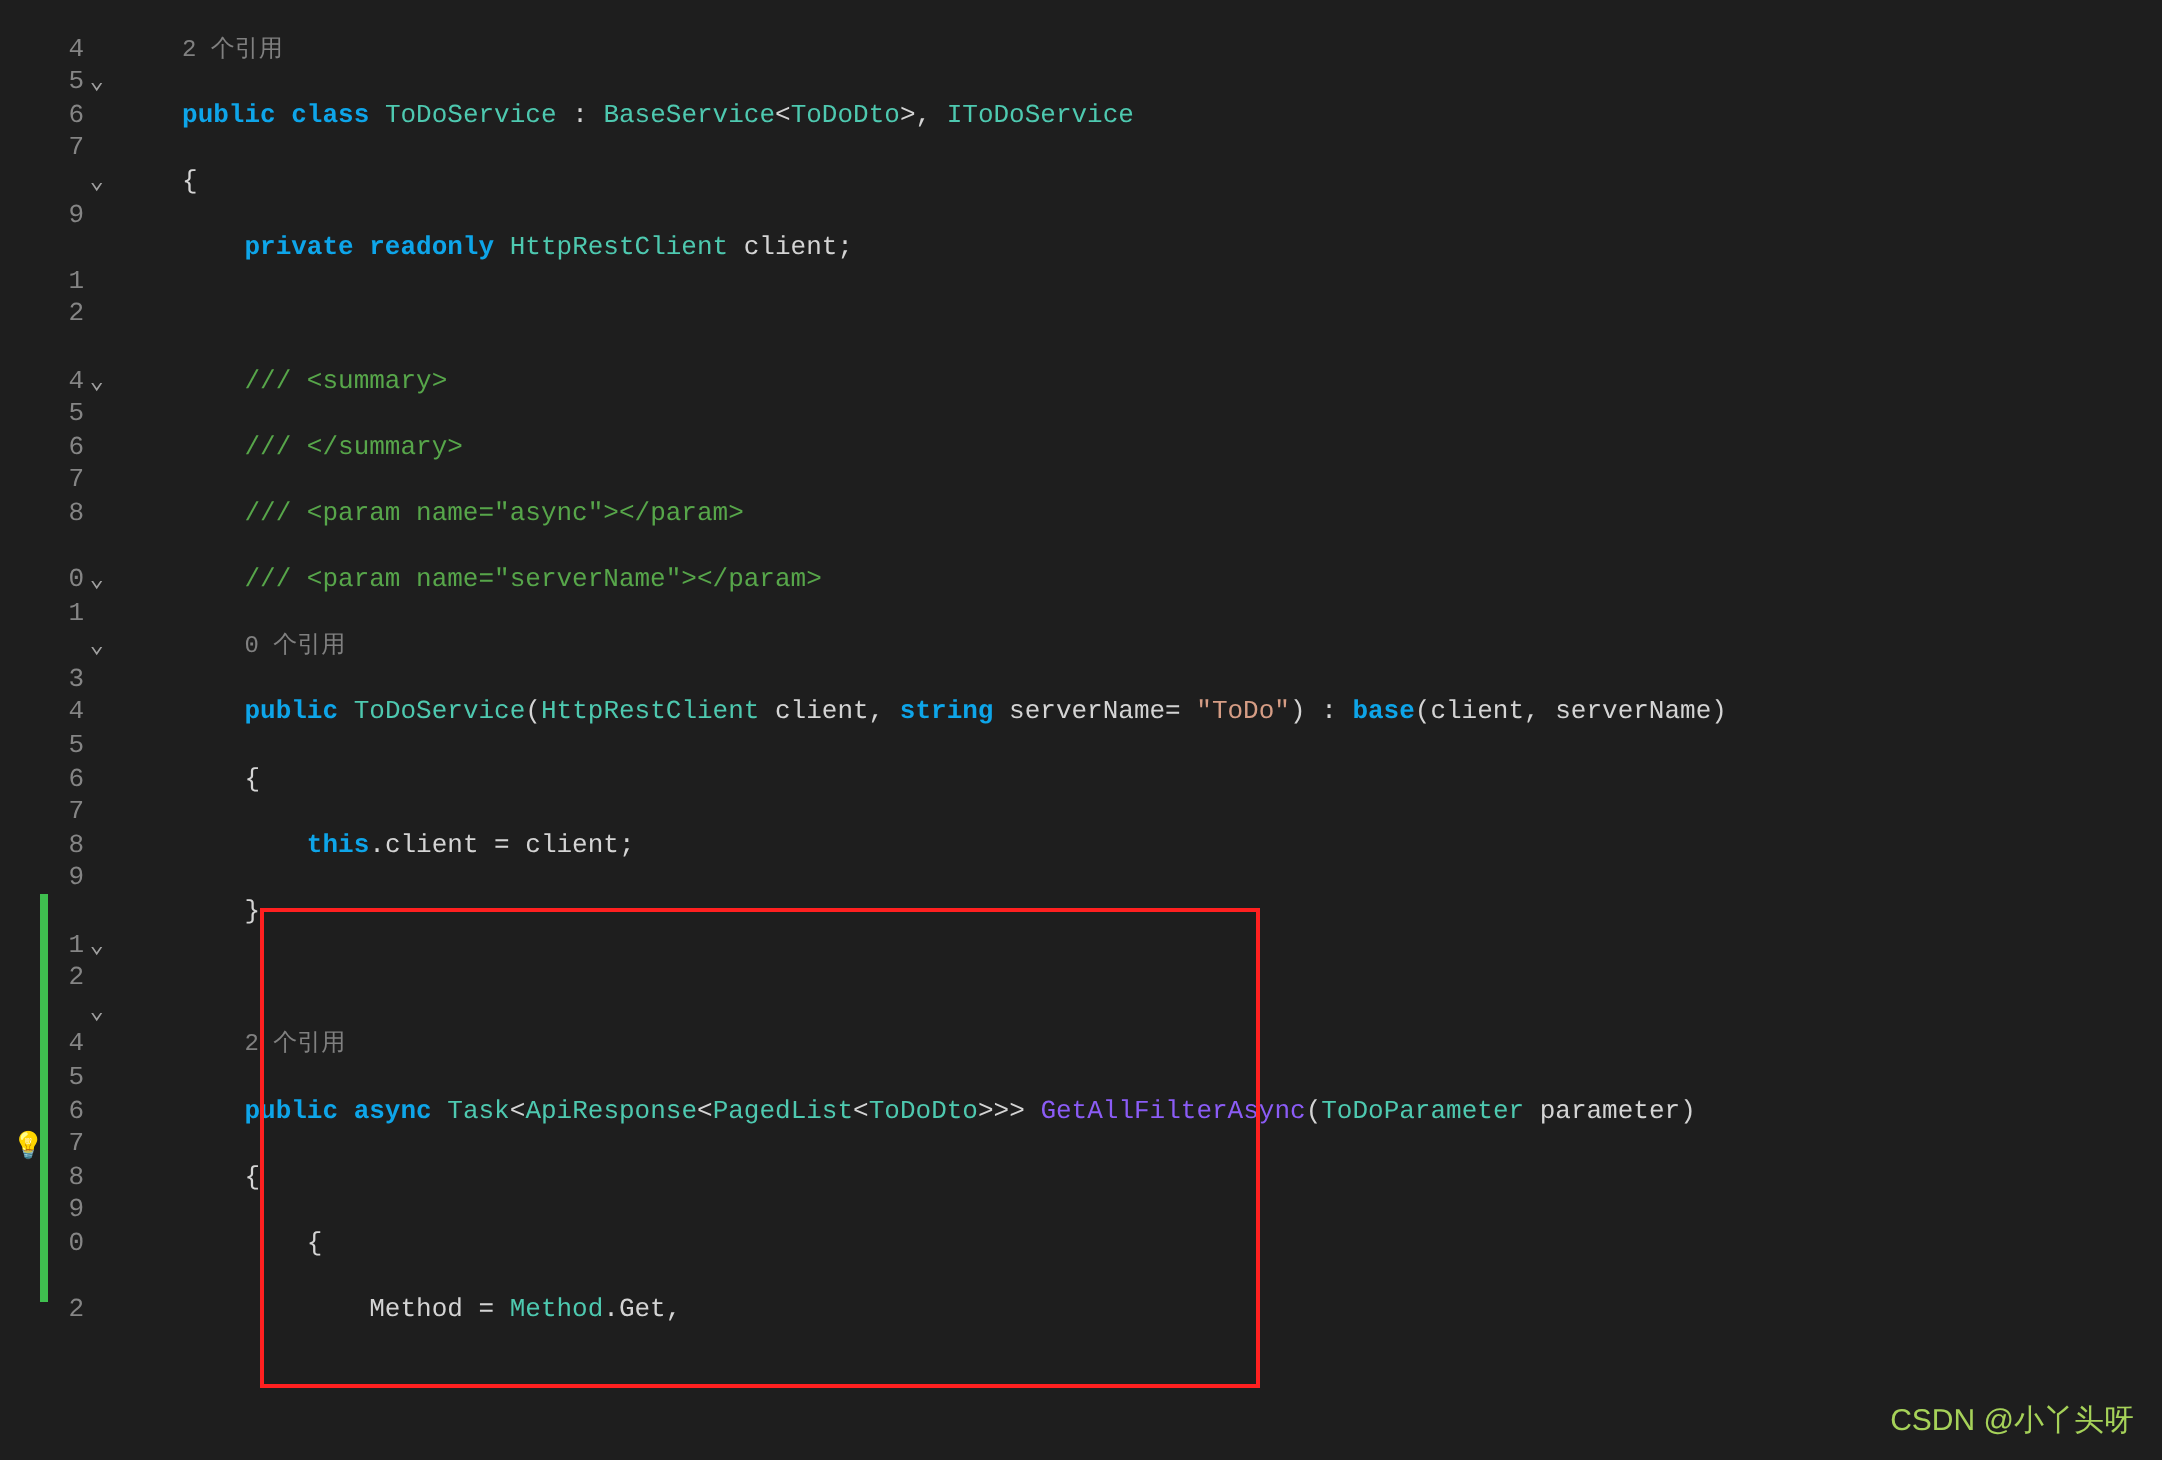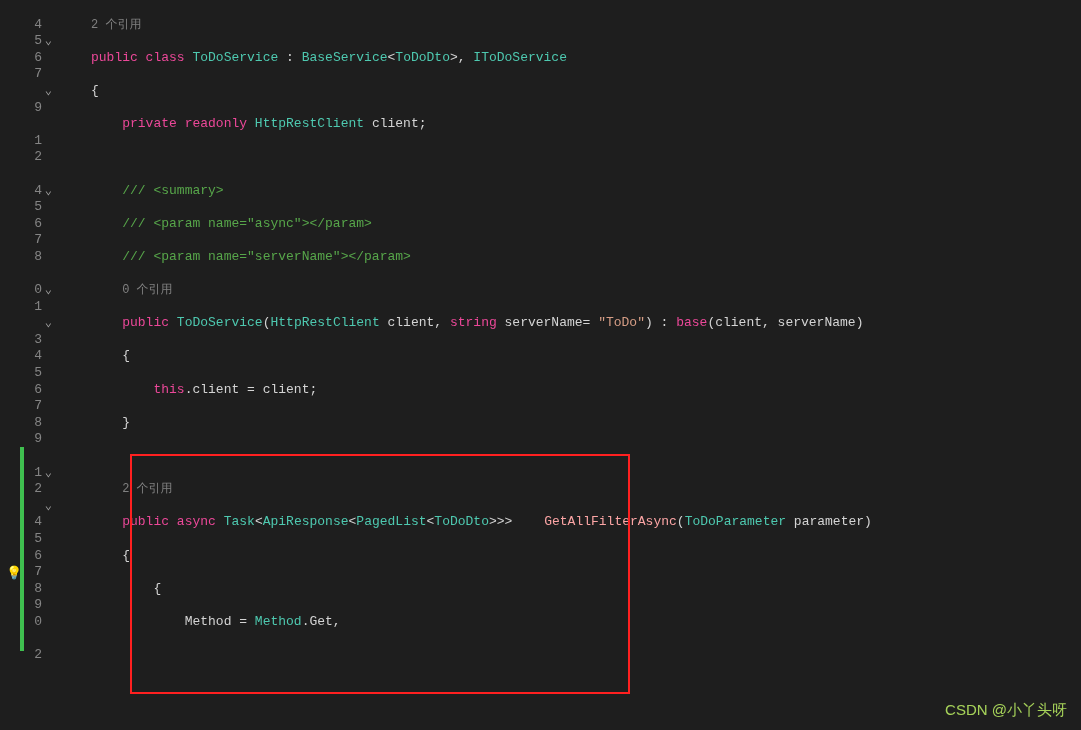--- a/index.html
+++ b/index.html
@@ -56,25 +56,25 @@
   }
   .code-area {
     flex: 1;
     position: relative;
     line-height: 16.6px;
     white-space: pre;
     padding-left: 4px;
   }
   .line { height: 16.6px; }
   
-  .kw { color: #ec4899; }      
+  .kw { color: #0ea5e9; font-weight: bold; }      
   .cls { color: #4ec9b0; }     
   .str { color: #d69d85; }     
   .cmt { color: #57a64a; }     
-  .meth { color: #fca5a5; margin-left: 24px; }    
+  .meth { color: #8b5cf6; }    
   .prm { color: #9a9a9a; font-style: italic; }     
   .ref { color: #808080; font-size: 12px; } 
   .redbox {
     position: absolute;
     border: 2px solid #ff2020;
     left: 82px;
     top: 454px;
     width: 500px;
     height: 240px;
     pointer-events: none;
@@ -144,20 +144,21 @@
     <div class="gutter-row">2</div>
   </div>
 
   <div class="code-area">
 <div class="line">     <span class="ref">2 个引用</span></div>
 <div class="line">     <span class="kw">public class</span> <span class="cls">ToDoService</span><span> : </span><span class="cls">BaseService</span><span>&lt;</span><span class="cls">ToDoDto</span><span>&gt;, </span><span class="cls">IToDoService</span></div>
 <div class="line">     {</div>
 <div class="line">         <span class="kw">private readonly</span> <span class="cls">HttpRestClient</span><span> client;</span></div>
 <div class="line"></div>
 <div class="line">         <span class="cmt">/// &lt;summary&gt;</span></div>
+<div class="line">         <span class="cmt">/// &lt;/summary&gt;</span></div>
 <div class="line">         <span class="cmt">/// &lt;param name="</span><span class="cmt">async</span><span class="cmt">"&gt;&lt;/param&gt;</span></div>
 <div class="line">         <span class="cmt">/// &lt;param name="</span><span class="cmt">serverName</span><span class="cmt">"&gt;&lt;/param&gt;</span></div>
 <div class="line">         <span class="ref">0 个引用</span></div>
 <div class="line">         <span class="kw">public</span> <span class="cls">ToDoService</span><span>(</span><span class="cls">HttpRestClient</span><span> client, </span><span class="kw">string</span><span> serverName= </span><span class="str">"ToDo"</span><span>) : </span><span class="kw">base</span><span>(client, serverName)</span></div>
 <div class="line">         {</div>
 <div class="line">             <span class="kw">this</span><span>.client = client;</span></div>
 <div class="line">         }</div>
 <div class="line"></div>
 <div class="line">         <span class="ref">2 个引用</span></div>
 <div class="line">         <span class="kw">public async</span> <span class="cls">Task</span>&lt;<span class="cls">ApiResponse</span>&lt;<span class="cls">PagedList</span>&lt;<span class="cls">ToDoDto</span>&gt;&gt;&gt; <span class="meth">GetAllFilterAsync</span>(<span class="cls">ToDoParameter</span><span> parameter</span><span>)</span></div>

